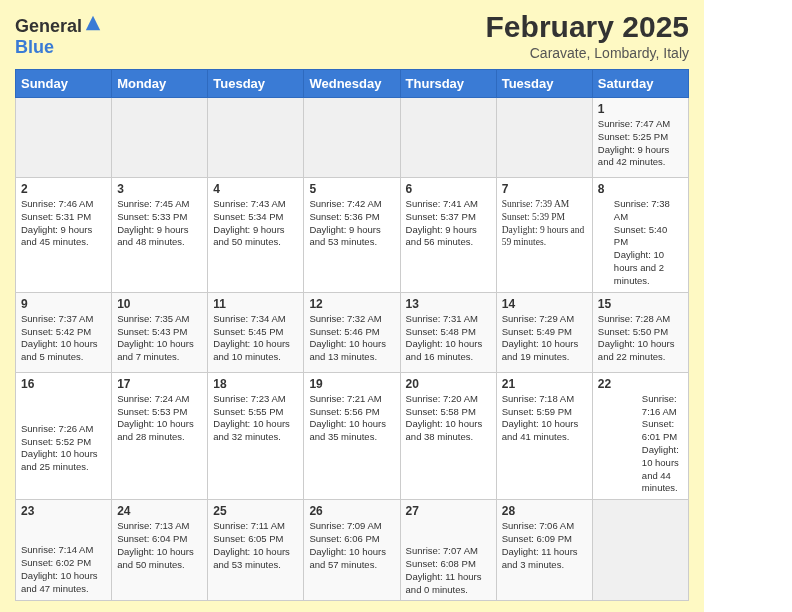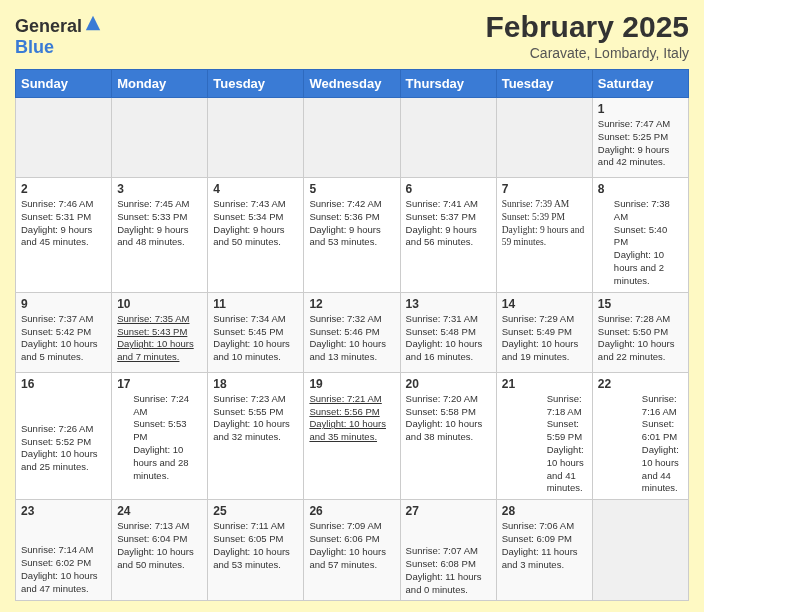--- a/index.html
+++ b/index.html
@@ -182,21 +182,21 @@
         </tr>
         <tr>
           <td>
             <span class="day-number">9</span>
             <div class="day-info" style="white-space: pre-line;">Sunrise: 7:37 AM
 Sunset: 5:42 PM
 Daylight: 10 hours and 5 minutes.</div>
           </td>
           <td>
             <span class="day-number">10</span>
-            <div class="day-info" style="white-space: pre-line; text-decoration: underline;">Sunrise: 7:35 AM
+            <div class="day-info" style="white-space: pre-line;">Sunrise: 7:35 AM
 Sunset: 5:43 PM
 Daylight: 10 hours and 7 minutes.</div>
           </td>
           <td>
             <span class="day-number">11</span>
             <div class="day-info" style="white-space: pre-line;">Sunrise: 7:34 AM
 Sunset: 5:45 PM
 Daylight: 10 hours and 10 minutes.</div>
           </td>
           <td>
@@ -226,45 +226,45 @@
         </tr>
         <tr>
           <td>
             <span class="day-number">16</span>
             <div class="day-info" style="white-space: pre-line; margin-top: 32px;">Sunrise: 7:26 AM
 Sunset: 5:52 PM
 Daylight: 10 hours and 25 minutes.</div>
           </td>
           <td>
             <span class="day-number">17</span>
-            <div class="day-info" style="white-space: pre-line; margin-left: 16px;">Sunrise: 7:24 AM
+            <div class="day-info" style="white-space: pre-line;">Sunrise: 7:24 AM
 Sunset: 5:53 PM
 Daylight: 10 hours and 28 minutes.</div>
           </td>
           <td>
             <span class="day-number">18</span>
             <div class="day-info" style="white-space: pre-line;">Sunrise: 7:23 AM
 Sunset: 5:55 PM
 Daylight: 10 hours and 32 minutes.</div>
           </td>
           <td>
             <span class="day-number">19</span>
-            <div class="day-info" style="white-space: pre-line; text-decoration: underline;">Sunrise: 7:21 AM
+            <div class="day-info" style="white-space: pre-line;">Sunrise: 7:21 AM
 Sunset: 5:56 PM
 Daylight: 10 hours and 35 minutes.</div>
           </td>
           <td>
             <span class="day-number">20</span>
             <div class="day-info" style="white-space: pre-line;">Sunrise: 7:20 AM
 Sunset: 5:58 PM
 Daylight: 10 hours and 38 minutes.</div>
           </td>
           <td>
             <span class="day-number">21</span>
-            <div class="day-info" style="white-space: pre-line; margin-left: 45px;">Sunrise: 7:18 AM
+            <div class="day-info" style="white-space: pre-line;">Sunrise: 7:18 AM
 Sunset: 5:59 PM
 Daylight: 10 hours and 41 minutes.</div>
           </td>
           <td>
             <span class="day-number">22</span>
             <div class="day-info" style="white-space: pre-line; margin-left: 44px;">Sunrise: 7:16 AM
 Sunset: 6:01 PM
 Daylight: 10 hours and 44 minutes.</div>
           </td>
         </tr>

